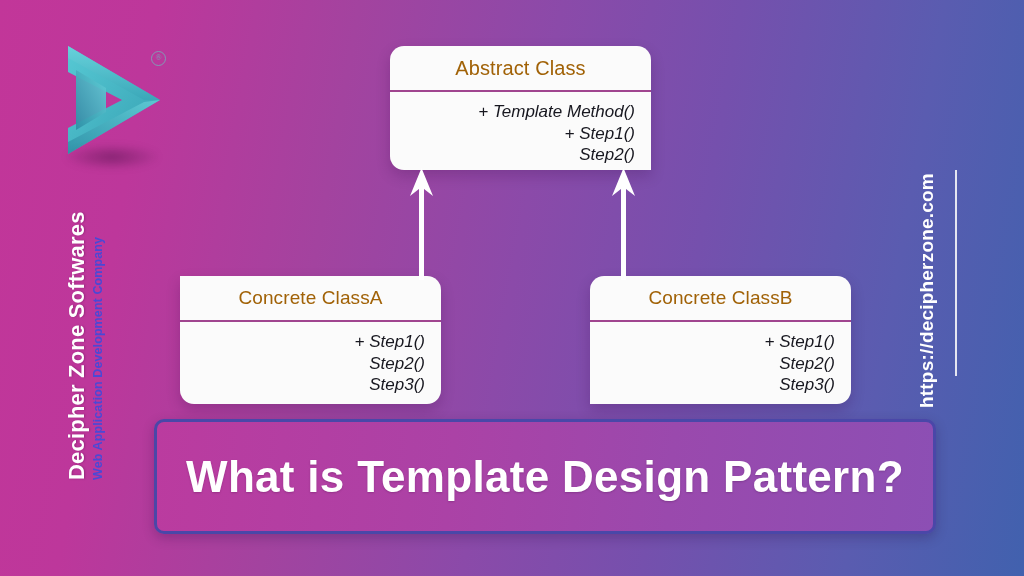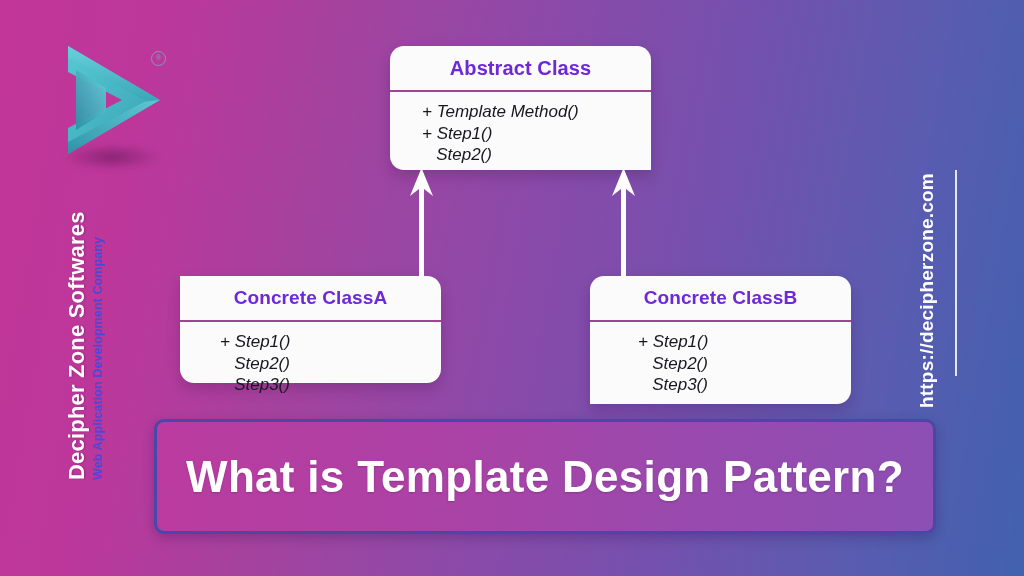--- a/index.html
+++ b/index.html
@@ -67,41 +67,41 @@
   }
 
   
   .uml-box {
     position:absolute;
     background:#fbfbfb;
     box-shadow:0 6px 14px rgba(55,10,70,.22);
   }
   .uml-title {
     display:flex; align-items:center; justify-content:center;
-    color:#6d28d9; font-weight:bold; letter-spacing:.1px;
+    color:#a16207; font-weight:normal; letter-spacing:.1px;
   }
   .uml-rule { height:2px; background:#a0458f; margin:0; }
-  .uml-members { padding:9px 4px 10px 0; }
+  .uml-members { padding:9px 16px 10px 0;text-align:right; }
   .uml-member {
     font-style:italic; color:#17171f;
     font-size:17px; line-height:21.5px;
     white-space:pre;
   }
 
   
   #box-abstract {
     left:390px; top:46px; width:261px; height:124px;
     border-radius:14px 14px 0 14px;
   }
   #box-abstract .uml-title { height:44px; font-size:20px; }
   #box-abstract .uml-members { padding-left:32px; }
 
   
   #box-concrete-a {
-    left:180px; top:276px; width:261px; height:107px;
+    left:180px; top:276px; width:261px; height:128px;
     border-radius:0 14px 14px 14px;
   }
   #box-concrete-a .uml-title { height:44px; font-size:19px; }
   #box-concrete-a .uml-members { padding-left:40px; }
 
   
   #box-concrete-b {
     left:590px; top:276px; width:261px; height:128px;
     border-radius:14px 14px 14px 0;
   }

